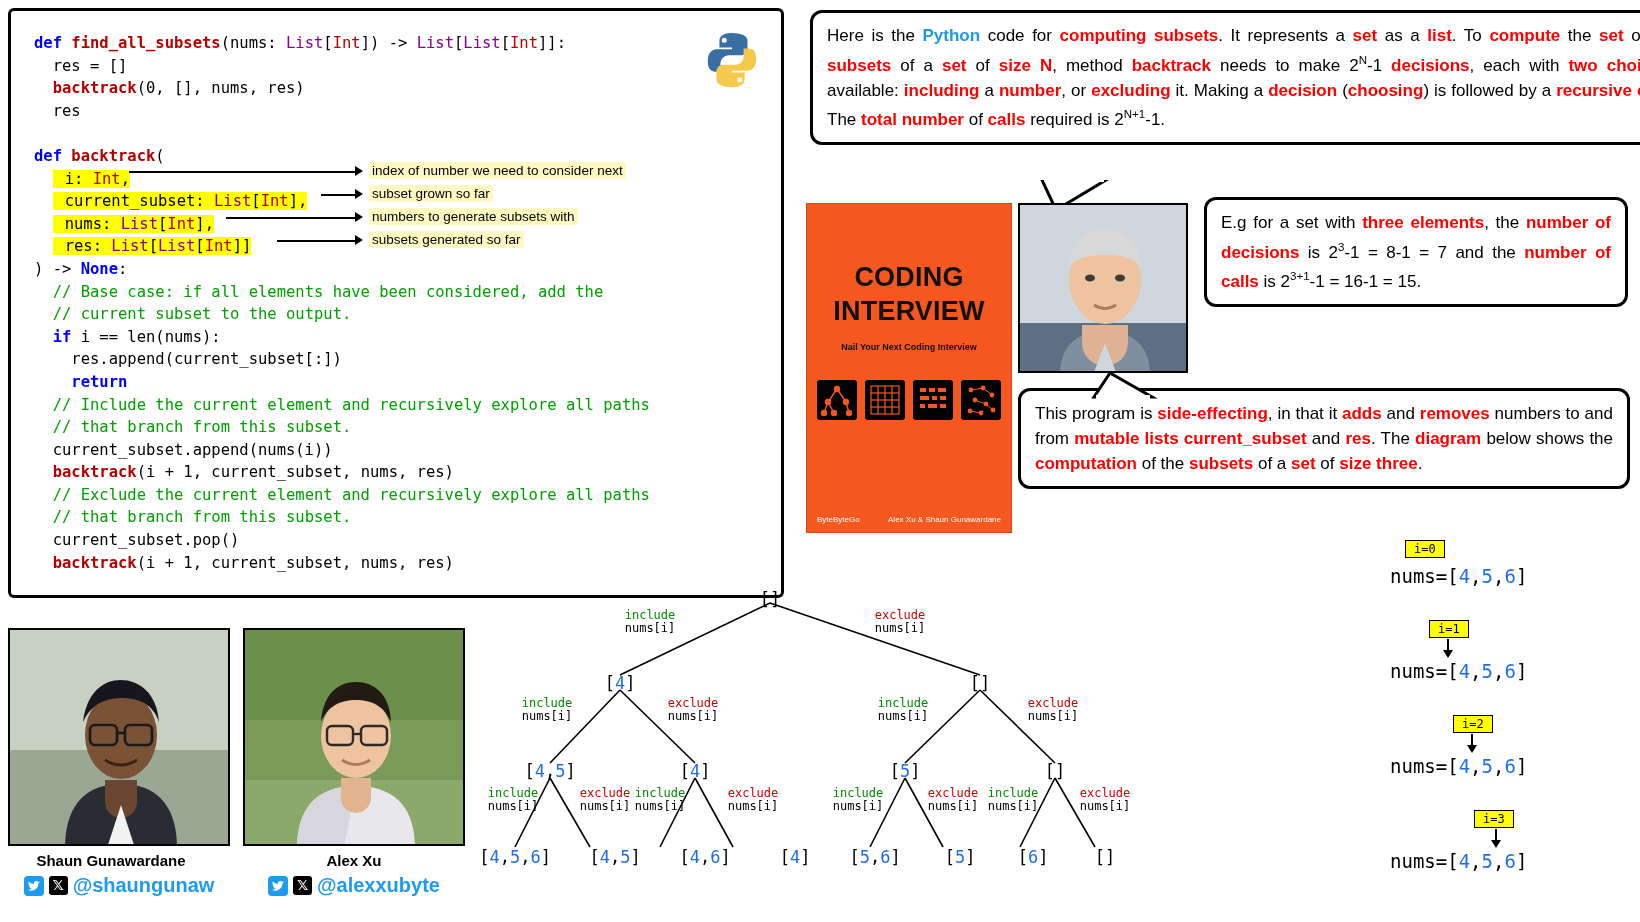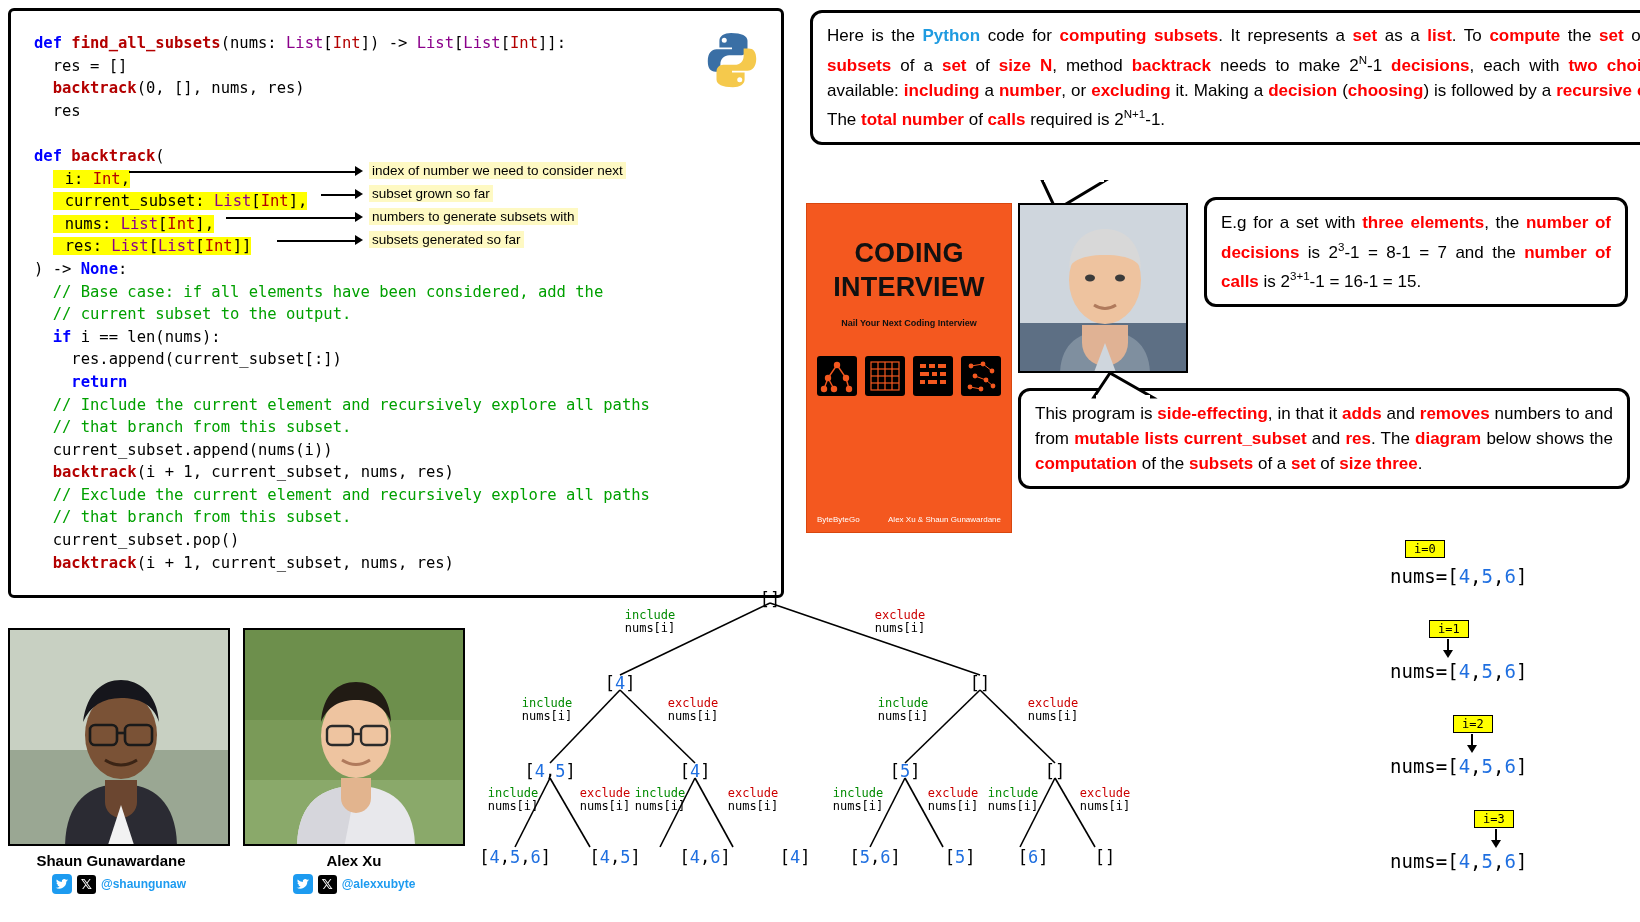--- a/index.html
+++ b/index.html
@@ -56,35 +56,35 @@
   .bubble .blue { color:#1f9be0; }
   .tail { position:absolute; }
   .tail svg { display:block; }
 
   
   #book-cover {
     position:absolute; left:806px; top:203px; width:206px; height:330px;
     background:#f4581f; border:1px solid #d8470f; overflow:hidden;
   }
   #book-cover .bt { color:#111; font-weight:bold; text-align:center;
-    font-size:27px; line-height:34px; margin-top:32px; letter-spacing:0.2px; }
+    font-size:27px; line-height:34px; margin-top:56px; letter-spacing:0.2px; }
   #book-cover .bs { color:#111; text-align:center; font-size:9px; font-weight:bold; margin-top:14px; }
   #book-cover .icons { display:flex; justify-content:center; gap:8px; margin-top:28px; }
   #book-cover .ibox { width:40px; height:40px; background:#000; border-radius:3px; position:relative; }
   #book-cover .foot { position:absolute; bottom:8px; left:0; right:0; display:flex;
     justify-content:space-between; padding:0 10px; font-size:8px; color:#fff; }
 
   
   .photo-frame { position:absolute; border:2px solid #000; overflow:hidden; }
   .caption { position:absolute; text-align:center; font-weight:bold; font-size:15px; }
   .handle-row { position:absolute; display:flex; align-items:center; gap:5px; justify-content:center; }
   .tw-icon { width:20px; height:20px; background:#1d9bf0; border-radius:4px; position:relative; }
   .x-icon { width:19px; height:19px; background:#000; border-radius:3px; color:#fff;
     font-size:14px; font-weight:bold; text-align:center; line-height:19px; font-family:"DejaVu Sans", sans-serif;}
-  .handle-text { color:#1d9bf0; font-weight:bold; font-size:12px; }
+  .handle-text { color:#1d9bf0; font-weight:bold; font-size:20px; }
 
   
   #tree { position:absolute; left:505px; top:575px; width:790px; height:340px; }
   #tree svg { position:absolute; left:0; top:0; }
   .node { position:absolute; font-family:"DejaVu Sans Mono", monospace; font-size:17px;
     color:#000; white-space:nowrap; transform:translateX(-50%); }
   .node .n { color:#1f6fe0; }
   .edge-lbl { position:absolute; font-family:"DejaVu Sans Mono", monospace;
     font-size:12px; line-height:13px; text-align:center; transform:translateX(-50%); white-space:nowrap; }
   .inc { color:#008a00; }

